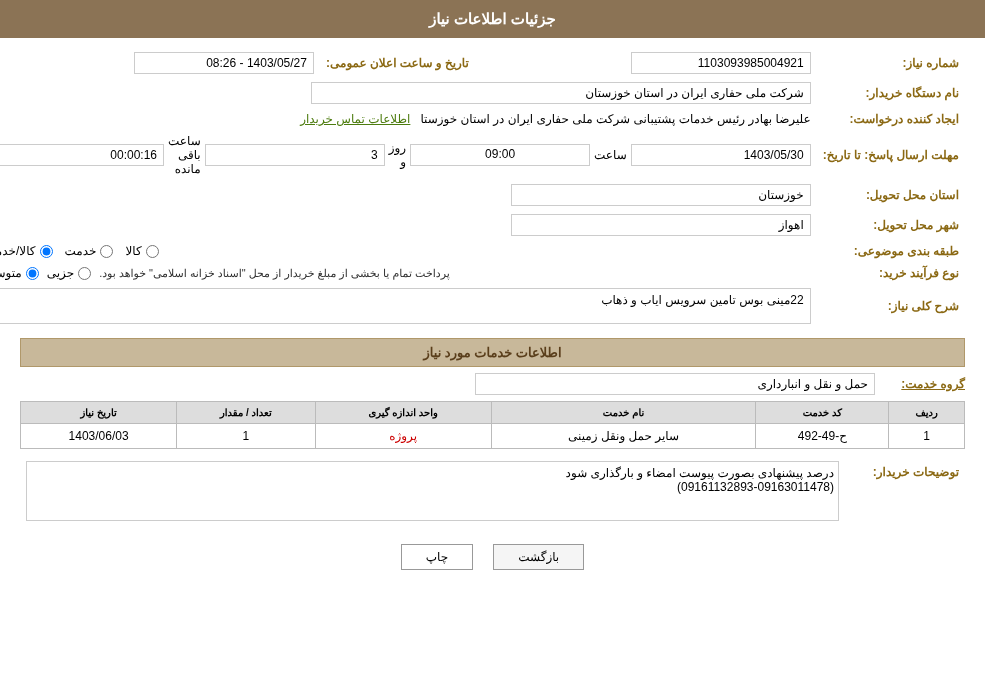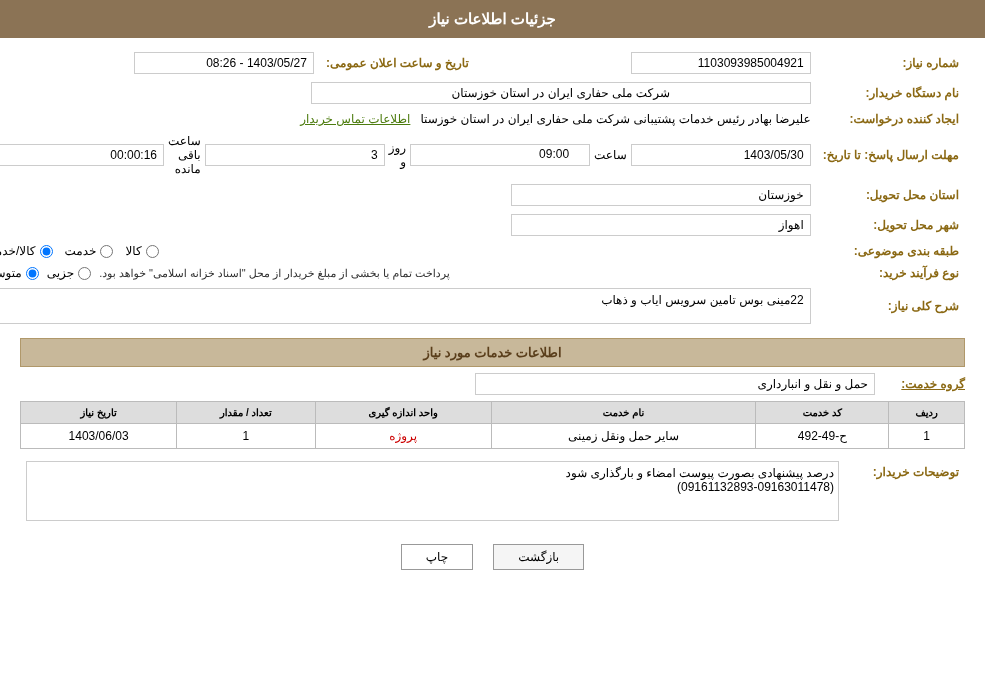--- a/index.html
+++ b/index.html
@@ -159,21 +159,21 @@
       align-items: center;
       gap: 4px;
       flex-direction: row-reverse;
     }
     .small-input {
       border: 1px solid #ccc;
       background: #fff;
       padding: 2px 20px;
       min-height: 22px;
       width: 90px;
-      text-align: right;
+      text-align: center;
     }
     .tiny-input {
       width: 50px;
     }
   </style>
 </head>
 <body>
 
 <div class="page-wrapper">
 
@@ -192,21 +192,21 @@
         </td>
         <td class="label-cell">تاریخ و ساعت اعلان عمومی:</td>
         <td class="value-cell">
           <span class="input-box">1403/05/27 - 08:26</span>
         </td>
       </tr>
 
       <tr>
         <td class="label-cell">نام دستگاه خریدار:</td>
         <td class="value-cell" colspan="3">
-          <span class="input-box input-box-wide" style="min-width:500px;text-align:center;">شرکت ملی حفاری ایران در استان خوزستان</span>
+          <span class="input-box input-box-wide" style="min-width:500px;">شرکت ملی حفاری ایران در استان خوزستان</span>
         </td>
       </tr>
 
       <tr>
         <td class="label-cell">ایجاد کننده درخواست:</td>
         <td class="value-cell" colspan="3">
           <span>علیرضا بهادر رئیس خدمات پشتیبانی شرکت ملی حفاری ایران در استان خوزستا</span>
           &nbsp;
           <a class="link-blue" href="#">اطلاعات تماس خریدار</a>
         </td>

